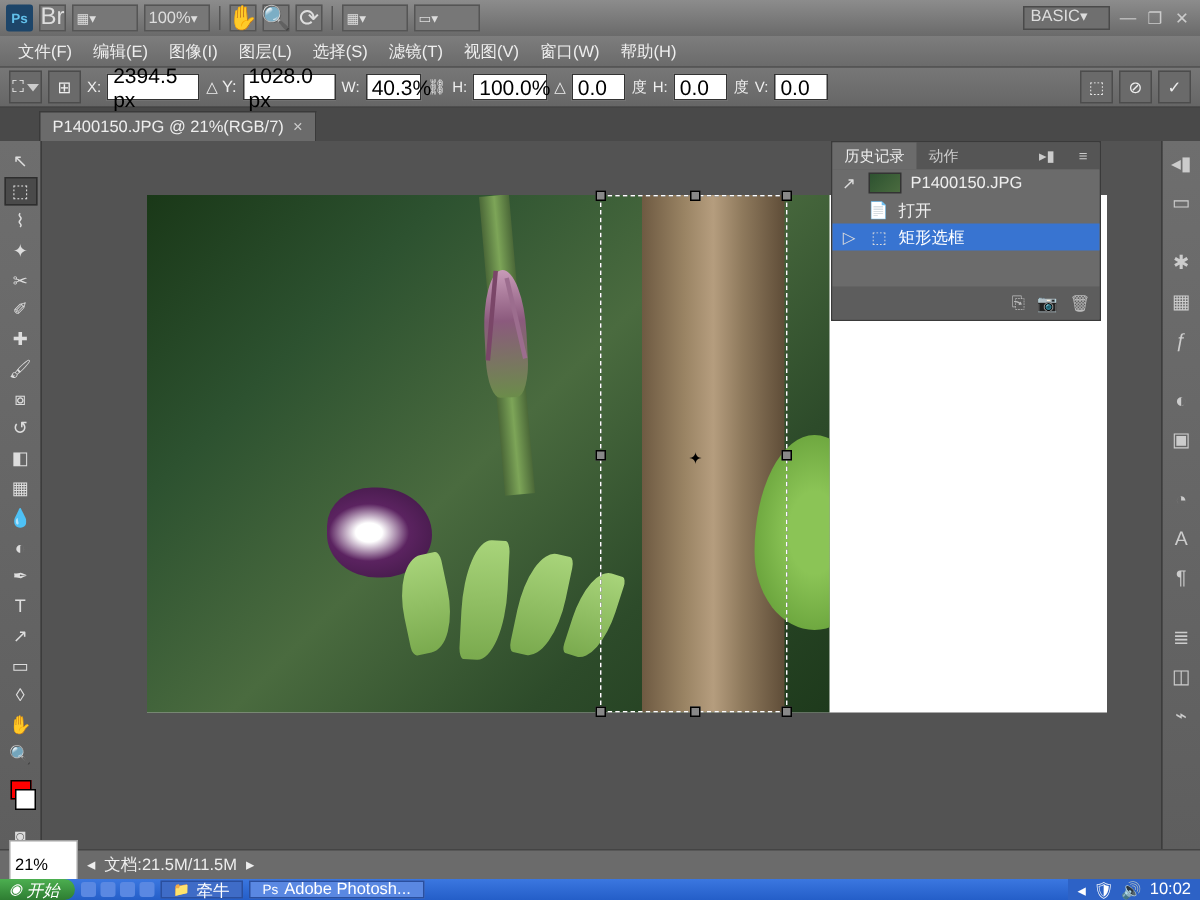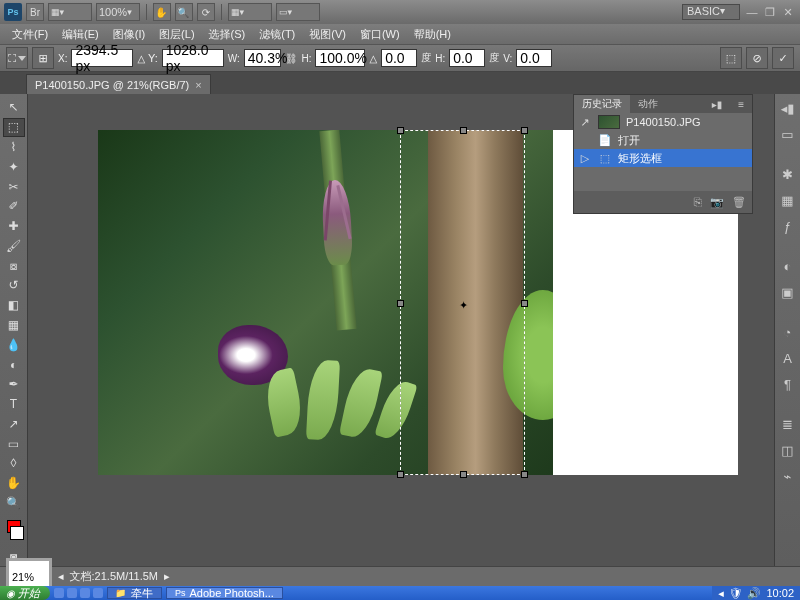--- a/index.html
+++ b/index.html
@@ -1,19 +1,19 @@
 <!DOCTYPE html>
 <html><head>
 <meta charset="utf-8">
 <style>
 *{box-sizing:border-box;margin:0;padding:0;font-family:"Microsoft YaHei",Tahoma,sans-serif;font-size:11px;user-select:none}
 body{width:800px;height:600px;overflow:hidden;background:#494949}
 .titlebar{height:24px;background:linear-gradient(#8c8c8c,#6a6a6a);display:flex;align-items:center;padding:0 4px;gap:4px}
 .ps-logo{width:18px;height:18px;background:#1d4569;color:#62c0ea;display:flex;align-items:center;justify-content:center;font-weight:bold;font-size:9px;border-radius:2px}
-.tb-ico{width:18px;height:18px;background:#777;border:1px solid #555;display:flex;align-items:center;justify-content:center;color:#ddd;font-size:10px}
+.tb-ico{width:18px;height:18px;background:#777;border:1px solid #555;display:flex;align-items:center;justify-content:center;color:#ddd;font-size:16px}
 .tb-drop{width:44px;height:18px;background:#777;border:1px solid #555;display:flex;align-items:center;padding:0 2px;color:#ddd;font-size:9px}
 .tb-sep{width:1px;height:16px;background:#555;margin:0 2px}
 .titlebar .spacer{flex:1}
 .basic-drop{width:58px;height:16px;background:#6f6f6f;border:1px solid #4a4a4a;color:#ddd;display:flex;align-items:flex-start;padding:0 4px;font-size:10px}
 .winbtns{display:flex;gap:2px}
 .winbtn{width:16px;height:14px;color:#ccc;display:flex;align-items:center;justify-content:center;font-size:11px}
 .menubar{height:20px;background:linear-gradient(#7d7d7d,#6b6b6b);display:flex;align-items:center;padding:0 6px;gap:2px;color:#eee}
 .menubar span{padding:2px 6px}
 .optbar{height:28px;background:linear-gradient(#777,#666);display:flex;align-items:center;padding:0 6px;gap:4px;color:#eee;border-top:1px solid #555;border-bottom:1px solid #444}
 .opt-ico{width:22px;height:22px;background:#6a6a6a;border:1px solid #4c4c4c;display:flex;align-items:center;justify-content:center}
@@ -40,34 +40,34 @@
 .leaves{position:absolute;left:160px;top:230px;width:150px;height:115px}
 .leaf{position:absolute;background:linear-gradient(#a8d47a,#7aaa4e);border-radius:60% 10% 60% 10%}
 .l1{left:10px;top:10px;width:32px;height:65px;transform:rotate(-12deg)}
 .l2{left:50px;top:0;width:30px;height:80px;transform:rotate(3deg)}
 .l3{left:88px;top:8px;width:30px;height:70px;transform:rotate(12deg)}
 .l4{left:125px;top:20px;width:26px;height:60px;transform:rotate(18deg)}
 .trunk{position:absolute;left:330px;top:0;width:95px;height:345px;background:linear-gradient(90deg,#6e5a42 0%,#9a8464 30%,#b59d7e 50%,#8f7a5d 70%,#5f4d38 100%)}
 .bigleaf{position:absolute;left:405px;top:160px;width:80px;height:130px;background:radial-gradient(ellipse,#8bc456 30%,#5a9430 100%);border-radius:50% 50% 50% 50%/60% 60% 40% 40%}
 .marquee{position:absolute;left:302px;top:0;width:125px;height:345px;border:1px dashed #000;outline:1px dashed #fff;outline-offset:-1px}
 .handle{position:absolute;width:7px;height:7px;background:#888;border:1px solid #000}
-.rpanel{position:absolute;right:21px;top:0;width:180px;background:#6b6b6b;border:1px solid #3a3a3a}
+.rpanel{position:absolute;right:40px;top:0;width:180px;background:#6b6b6b;border:1px solid #3a3a3a}
 .rpanel-tabs{height:18px;background:#555;display:flex;align-items:center}
 .rpanel-tab{padding:0 8px;color:#ccc;font-size:10px;height:18px;display:flex;align-items:center}
 .rpanel-tab.act{background:#6b6b6b;color:#eee}
 .rpanel-body{background:#6b6b6b}
 .hist-row{height:18px;display:flex;align-items:center;padding:0 4px;gap:6px;color:#eee;font-size:10px}
 .hist-row.sel{background:#3874d1;color:#fff}
 .hist-thumb{width:22px;height:14px;background:linear-gradient(135deg,#2d5230,#4a6b3f);border:1px solid #333}
 .hist-ico{width:14px;height:14px;display:flex;align-items:center;justify-content:center;color:#ddd}
 .rpanel-foot{height:22px;background:#5d5d5d;display:flex;align-items:center;justify-content:flex-end;padding:0 6px;gap:8px;color:#bbb}
 .dock{width:26px;background:linear-gradient(#6e6e6e,#5e5e5e);border-left:1px solid #3c3c3c;display:flex;flex-direction:column;align-items:center;padding-top:4px;gap:6px}
 .dock-ico{width:20px;height:20px;display:flex;align-items:center;justify-content:center;color:#ccc;font-size:13px}
 .status{position:absolute;left:0;right:0;bottom:14px;height:20px;background:#6b6b6b;border-top:1px solid #444;display:flex;align-items:center;padding:0 6px;gap:6px;color:#eee;font-size:10px}
-.status .zoom{width:46px;height:15px;background:#fff;border:3px solid #a3a3a3;color:#000;padding:16px 3px;display:flex;align-items:center}
+.status .zoom{width:46px;height:15px;background:#fff;border:1px solid #a3a3a3;color:#000;padding:16px 3px;display:flex;align-items:center}
 .taskbar{position:absolute;left:0;right:0;bottom:0;height:14px;background:linear-gradient(#3b77e0,#245ec8);display:flex;align-items:center}
 .start{height:14px;background:linear-gradient(#4caf50,#2e7d32);padding:0 10px 0 6px;display:flex;align-items:center;color:#fff;font-style:italic;font-size:10px;border-radius:0 7px 7px 0;gap:3px}
 .tbapp{height:12px;background:#3f6cc7;border:1px solid #2a4f9e;margin-left:4px;padding:0 8px;display:flex;align-items:center;color:#fff;font-size:9px;gap:4px}
 .tbapp.act{background:#5a88e2}
 .tray{margin-left:auto;height:14px;background:#2d62c6;padding:0 6px;display:flex;align-items:center;gap:5px;color:#fff;font-size:9px}
 .qlaunch{display:flex;gap:3px;margin-left:4px}
 .ql{width:10px;height:10px;background:#5a88e2;border-radius:2px}
 </style>
 </head>
 <body>

